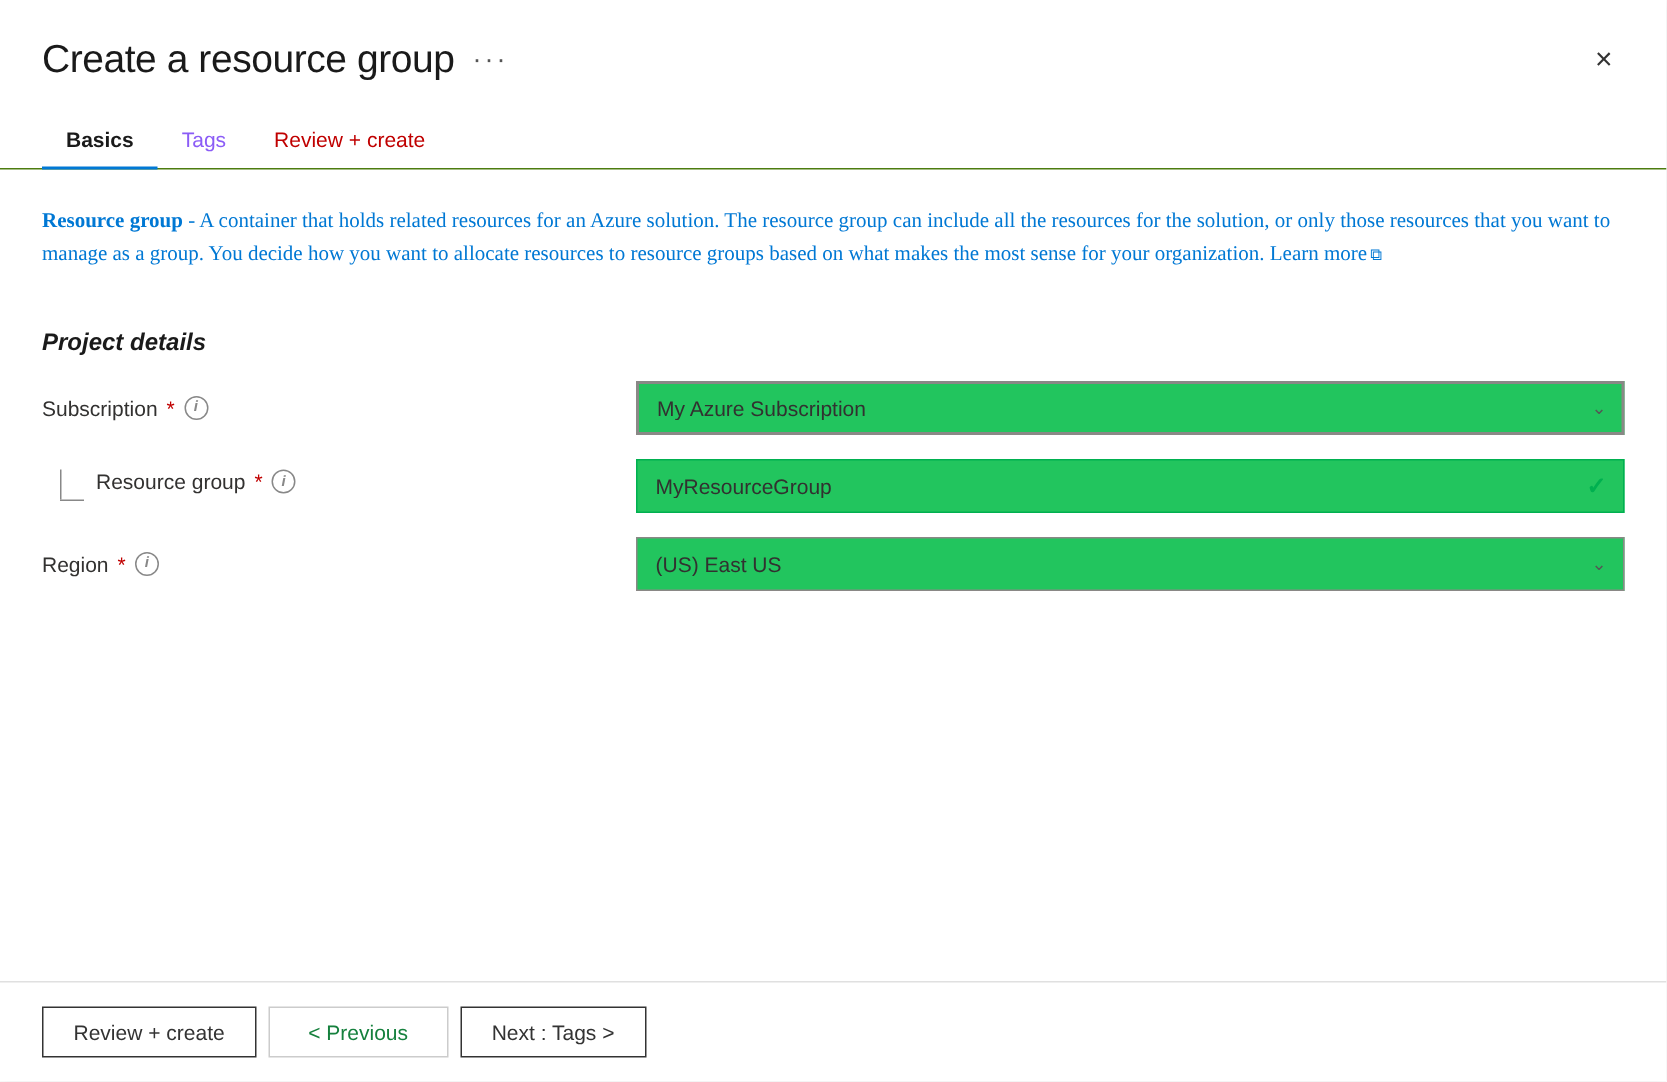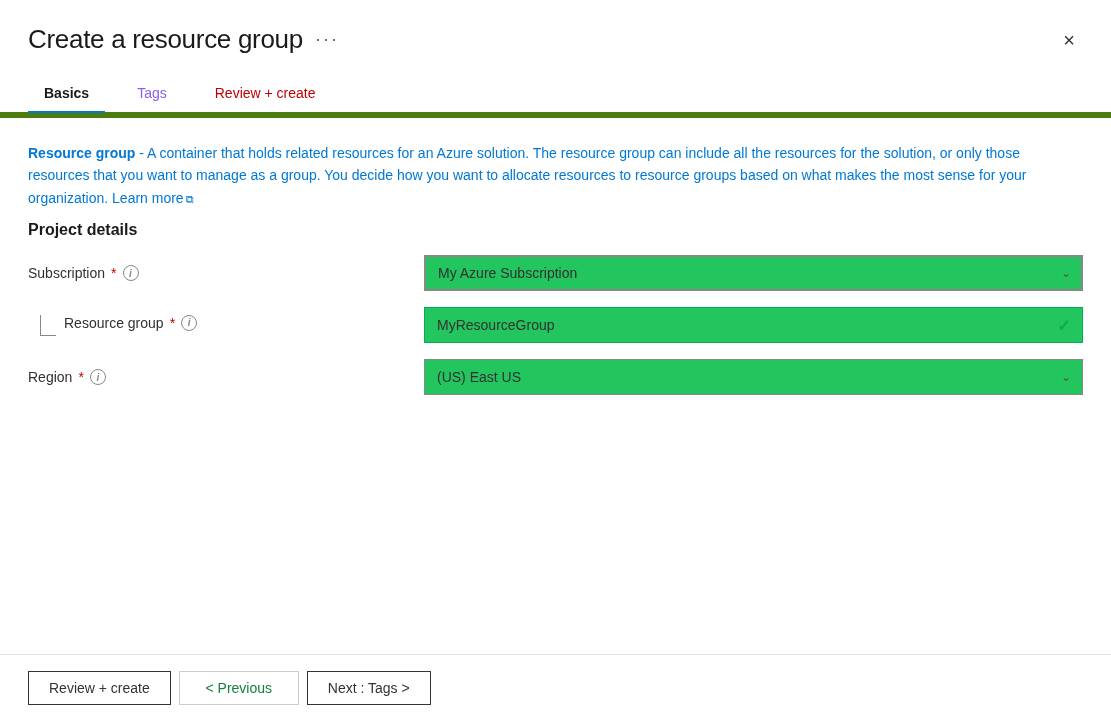--- a/index.html
+++ b/index.html
@@ -60,22 +60,22 @@
       cursor: pointer;
       font-size: 20px;
       color: #333;
       padding: 4px 8px;
       line-height: 1;
     }
 
     .tabs {
       display: flex;
       padding: 20px 28px 0 28px;
-      border-bottom: 6px solid #4d7c0f;
-      gap: 16px;
+      border-bottom: 1px solid #4d7c0f;
+      gap: 0;
     }
 
     .tab {
       padding: 10px 16px;
       cursor: pointer;
       font-size: 14px;
       color: #555;
       border-bottom: 2px solid transparent;
       margin-bottom: -1px;
       text-decoration: none;
@@ -99,24 +99,25 @@
       color: #c00000;
     }
 
     .dialog-body {
       flex: 1;
       padding: 24px 28px;
       overflow-y: auto;
     }
 
     .description-block {
-      margin-bottom: 12px;
+      margin-bottom: 38px;
       font-size: 14px;
       line-height: 1.6;
       color: #323130;
+      font-family: Liberation Serif, serif;
     }
 
     .description-block .bold {
       font-weight: 600;
     }
 
     .description-block .blue-text {
       color: #0078d4;
     }
 
@@ -131,20 +132,21 @@
       font-size: 11px;
       margin-left: 2px;
     }
 
     .section-title {
       font-size: 16px;
       font-weight: 600;
       color: #1a1a1a;
       margin-bottom: 16px;
       margin-top: 8px;
+      font-style: italic;
     }
 
     .form-row {
       display: flex;
       align-items: center;
       margin-bottom: 16px;
       gap: 16px;
     }
 
     .form-label {

